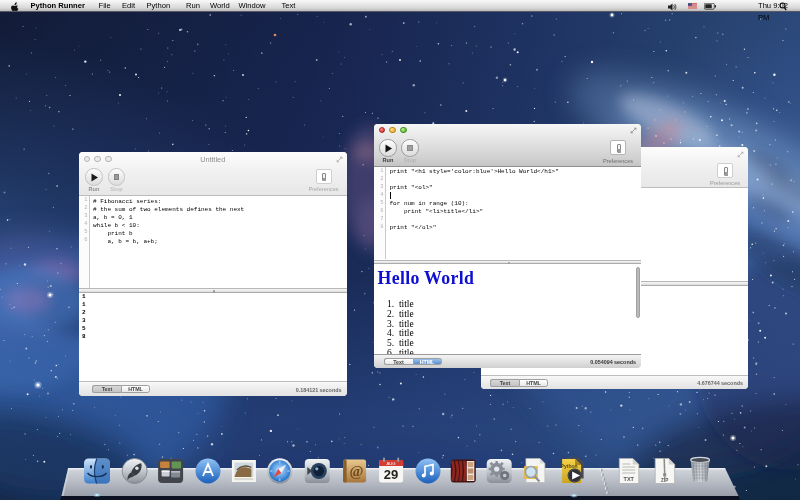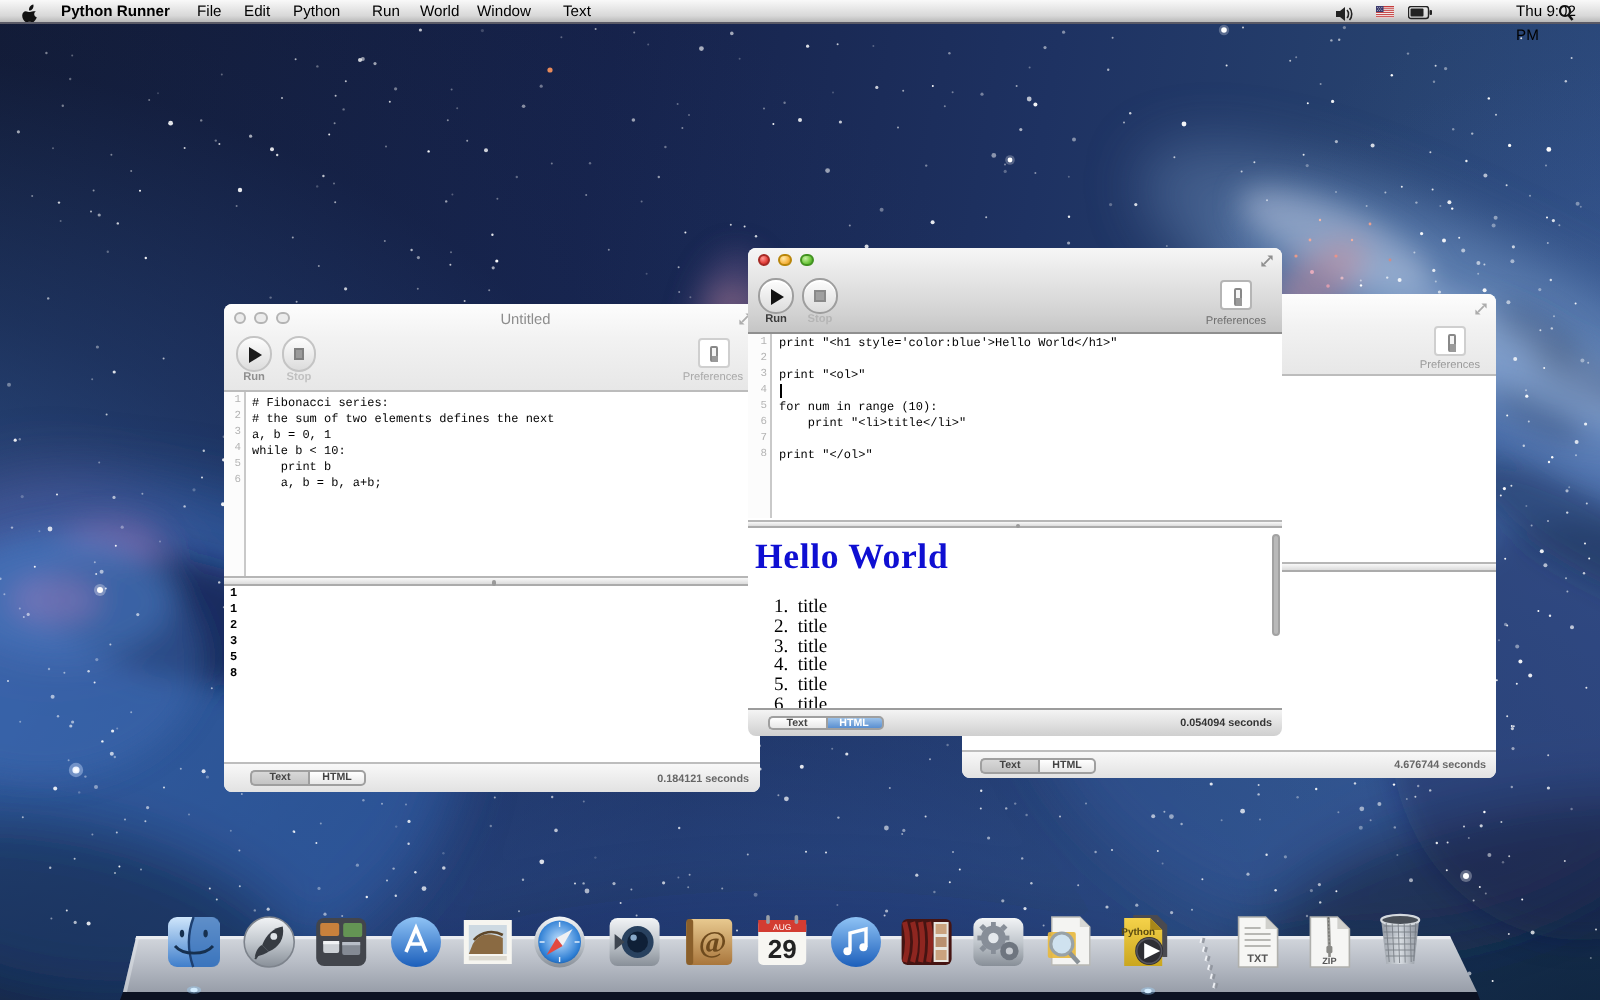--- a/index.html
+++ b/index.html
@@ -1059,21 +1059,21 @@
   <div class="outarea" style="top:139px; height:89px;"></div>
   <div class="bbar" style="height:14px;">
     <div class="seg" style="left:9px; top:3px;">
         <div class="on-gray">Text</div>
         <div>HTML</div>
       </div>
     <div class="secs" style="top:4px;">4.676744 seconds</div>
   </div>
 </div>
 
-<div class="win u" id="w1" style="left:112px; top:152px; width:267.5px; height:243.5px;padding-left:17px;">
+<div class="win u" id="w1" style="left:79px; top:152px; width:267.5px; height:243.5px;">
   <div class="tbar" style="height:44px;"></div>
   <div class="lights" style="left:4.5px; top:3.6px;">
       <div class="lt u2"></div>
       <div class="lt u2"></div>
       <div class="lt u2"></div>
     </div>
   <div class="ttl" style="top:3px;">Untitled</div>
   <svg class="zoomic" style="right:4px; top:3.5px;" width="7" height="7" viewBox="0 0 7 7">
       <path d="M2.1 4.9 L4.9 2.1" stroke="#9a9a9a" stroke-width="0.9"></path>
       <polygon points="6.3,0.7 6.3,3.3 3.7,0.7" fill="#9a9a9a"></polygon>

